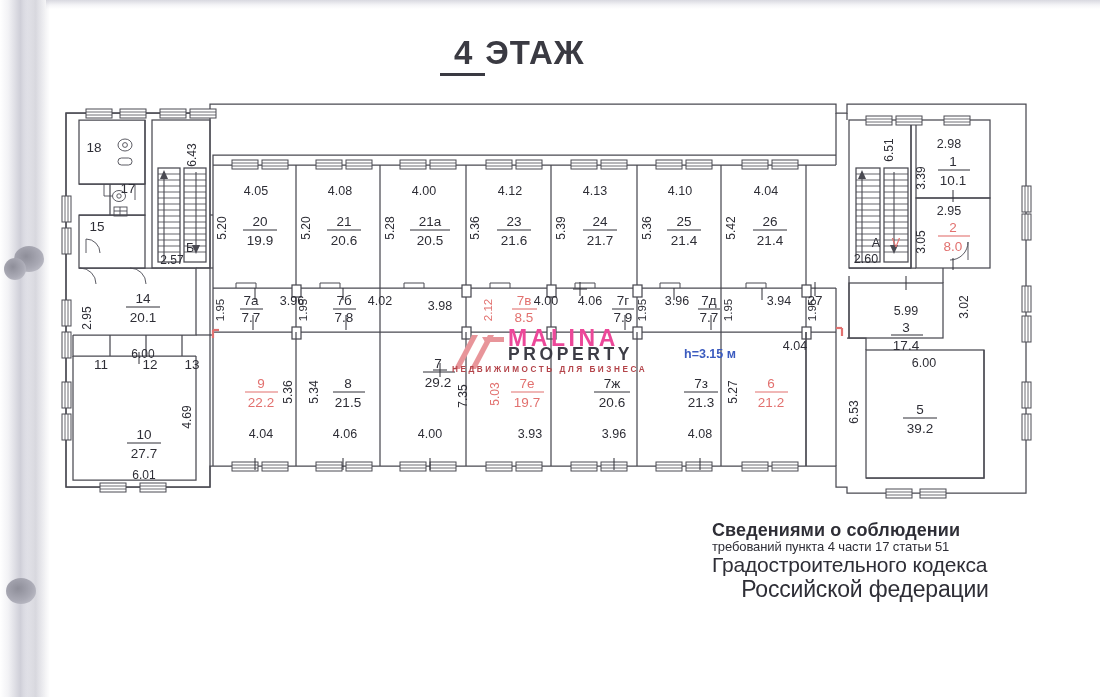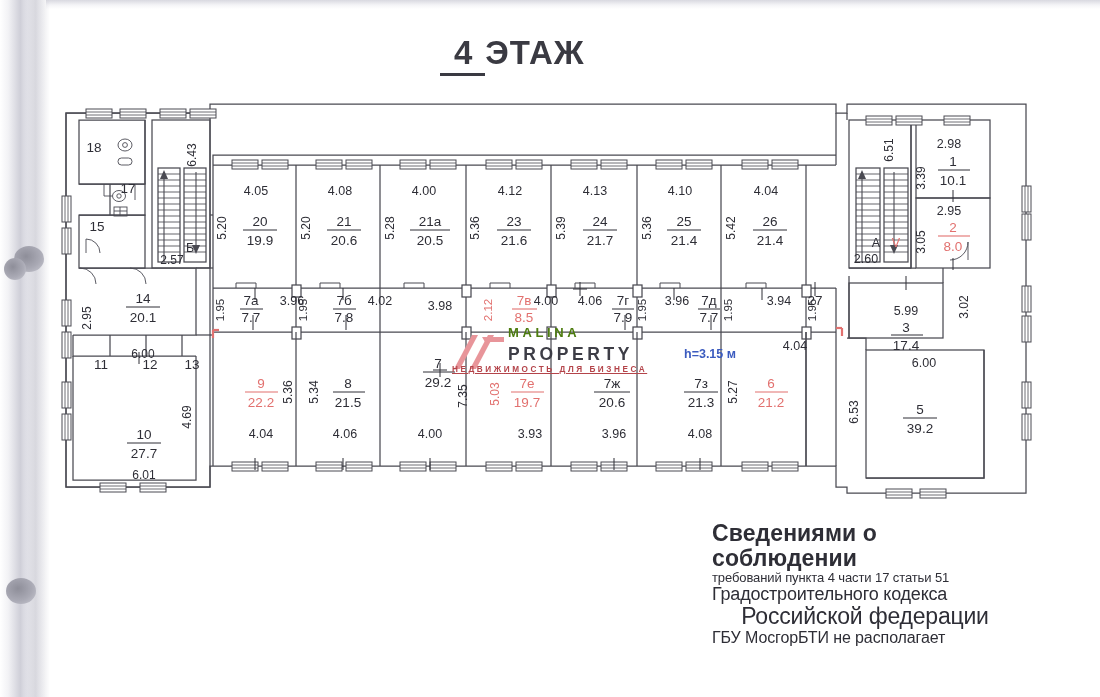--- a/index.html
+++ b/index.html
@@ -43,32 +43,32 @@
   .title .num{border-bottom:3px solid #3a3a42;padding:0 12px 2px 14px;}
 
   
   .plan{position:absolute;left:0;top:0;width:1100px;height:697px;}
 
   
   .legal{
     position:absolute;left:712px;top:521px;width:306px;
     color:#2e2e36;line-height:1.08;
   }
-  .legal .l1{font-size:23px;font-weight:700;letter-spacing:.1px;}
+  .legal .l1{font-size:18px;font-weight:700;letter-spacing:.1px;}
   .legal .l2{font-size:13px;font-weight:400;letter-spacing:-.1px;}
-  .legal .l3{font-size:18px;font-weight:400;letter-spacing:-.2px;}
+  .legal .l3{font-size:21px;font-weight:400;letter-spacing:-.2px;}
   .legal .l4{font-size:23px;font-weight:400;letter-spacing:-.2px;text-align:center;}
   .legal .l5{font-size:16px;font-weight:400;letter-spacing:-.1px;}
 
   
   .wm{position:absolute;left:452px;top:327px;width:220px;height:50px;pointer-events:none;}
   .wm-mark{position:absolute;left:0;top:2px;}
-  .wm-t1{position:absolute;left:56px;top:-2px;font-size:13px;font-weight:700;letter-spacing:3.6px;color:#4d7c0f;}
+  .wm-t1{position:absolute;left:56px;top:-2px;font-size:23px;font-weight:700;letter-spacing:3.6px;color:#ec4899;}
   .wm-t2{position:absolute;left:56px;top:17px;font-size:17.5px;font-weight:700;letter-spacing:3.6px;color:#3d3d46;text-align:right;}
-  .wm-t3{position:absolute;left:0px;top:38px;font-size:8.2px;font-weight:700;letter-spacing:2.55px;color:#b4444a;text-decoration:underline;}
+  .wm-t3{position:absolute;left:0px;top:38px;font-size:8.2px;font-weight:700;letter-spacing:2.55px;color:#b4444a;}
 
   text{font-family:"Liberation Sans", sans-serif;}
 </style>
 </head>
 <body>
 
 <div id="root">
 
   <div class="top-edge"></div>
   <div class="scan-shadow"></div>
@@ -615,16 +615,15 @@
     <div class="wm-t1">MALINA</div>
     <div class="wm-t2">PROPERTY</div>
     <div class="wm-t3">НЕДВИЖИМОСТЬ ДЛЯ БИЗНЕСА</div>
   </div>
 
   <div class="legal">
     <div class="l1">Сведениями о соблюдении</div>
     <div class="l2">требований пункта 4 части 17 статьи 51</div>
     <div class="l3">Градостроительного кодекса</div>
     <div class="l4">Российской федерации</div>
-    <div class="l5">ГБУ МосгорБТИ не располагает</div>
   </div>
 
 </div>
 
 </body></html>

